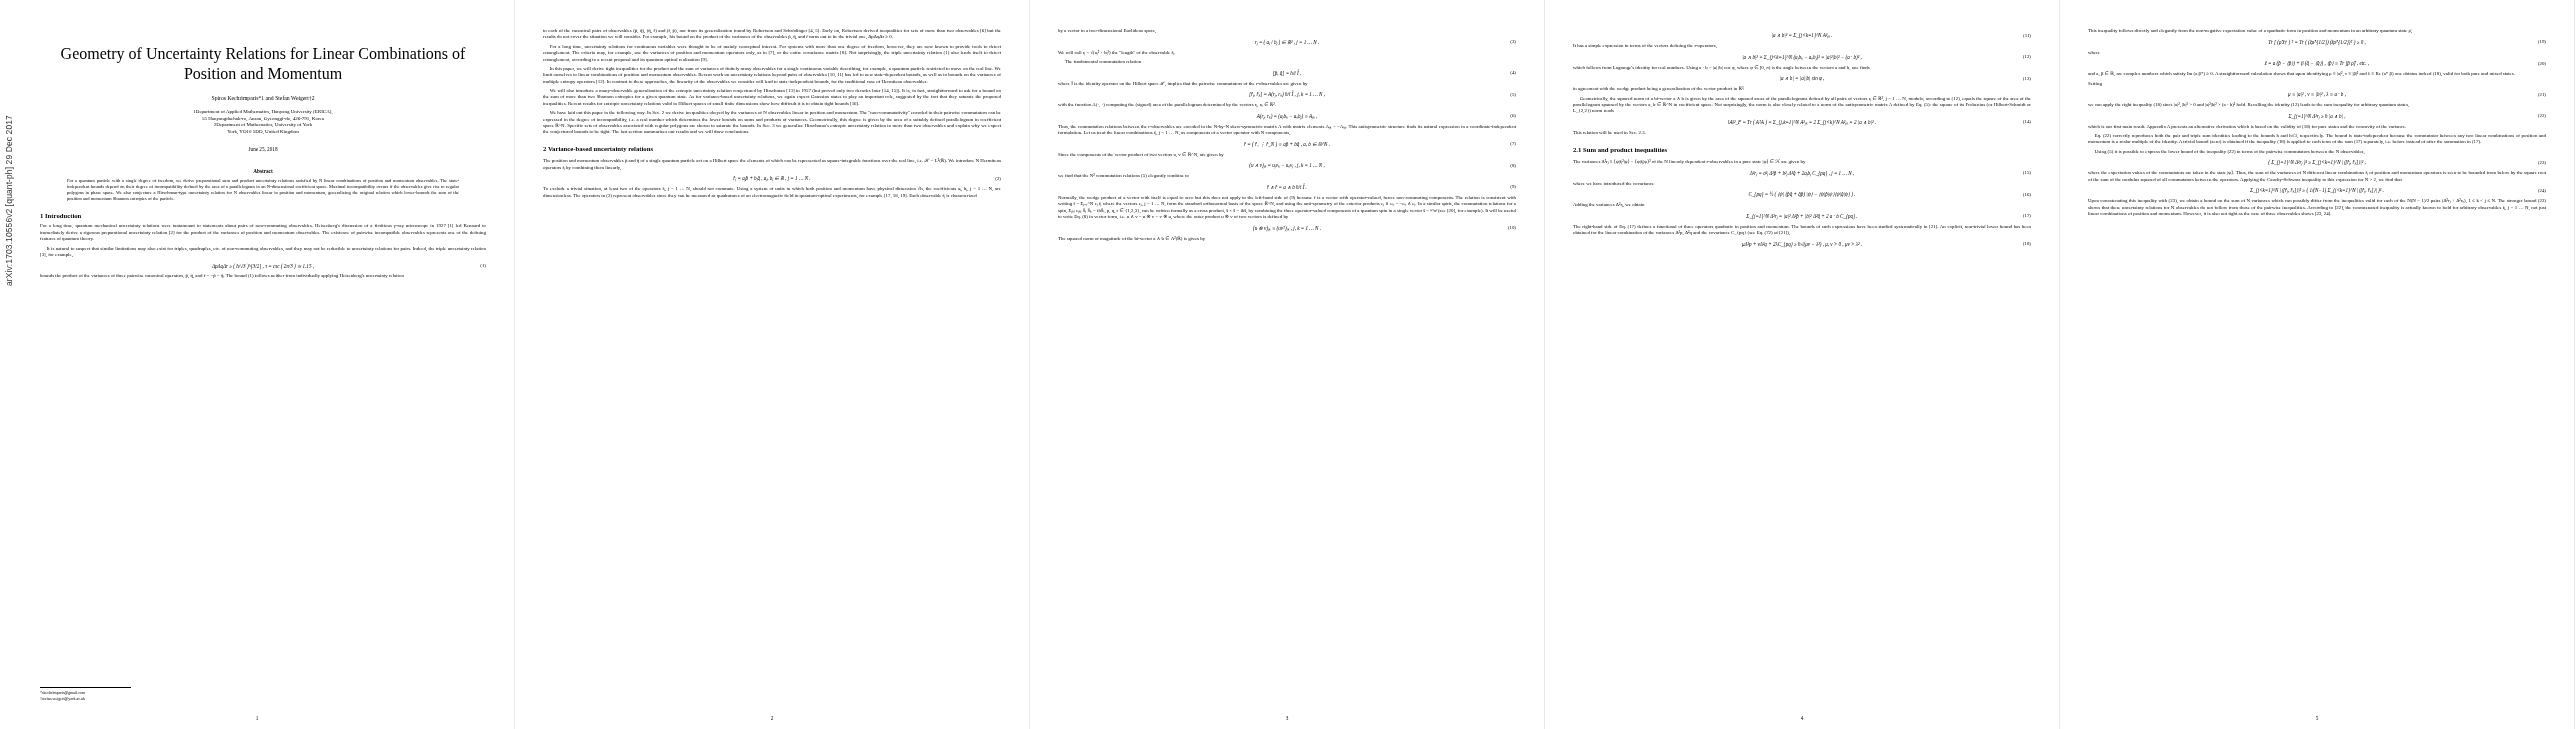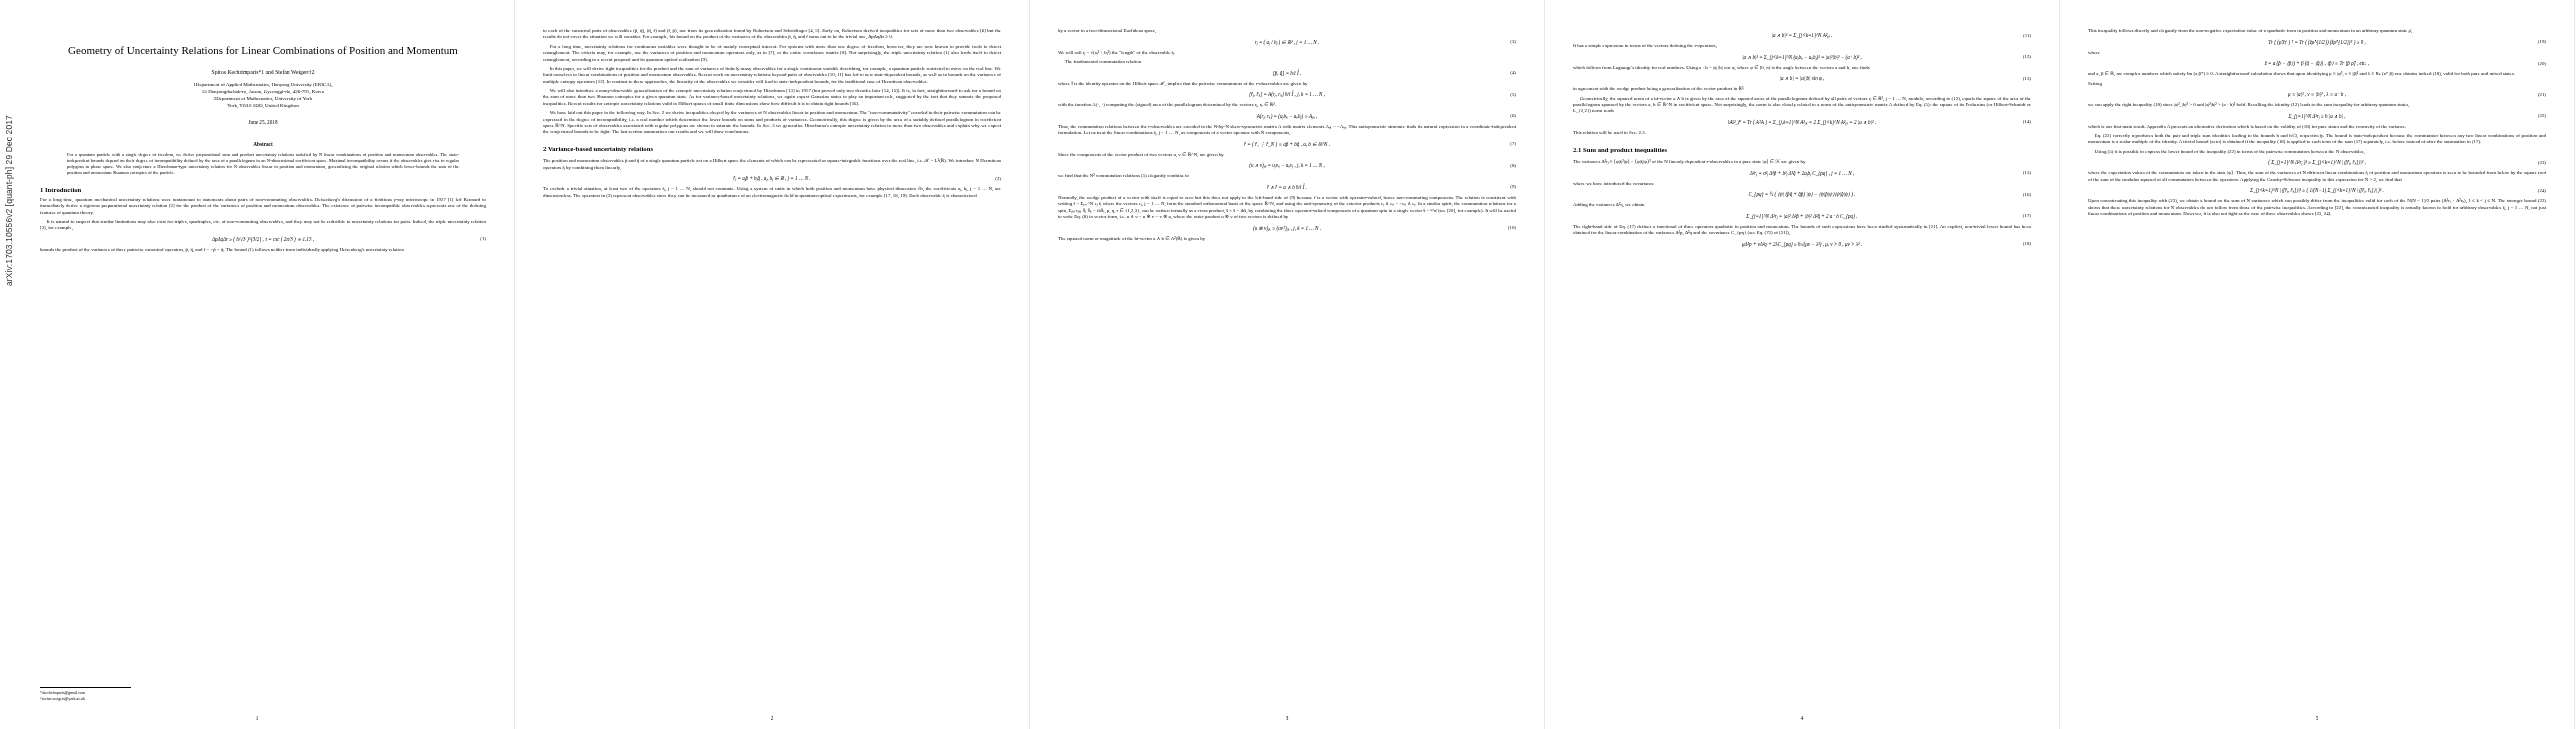--- a/index.html
+++ b/index.html
@@ -15,21 +15,21 @@
     position:relative;
     width:515px;height:729px;
     box-sizing:border-box;
     padding:28px 28px 20.7px 28px;
     border-right:0.6px solid #e9e9e9;
     overflow:hidden;
   }
   .page.first{padding-left:40px;}
   .col{font-size:4.9px;line-height:1.30;text-align:justify;hyphens:auto;}
   .pagenum{position:absolute;bottom:8.5px;left:0;width:100%;text-align:center;font-size:5.2px;}
-  h1.title{font-size:11px;line-height:1.26;text-align:center;font-weight:normal;margin:16px 0 11px 0;}
+  h1.title{font-size:16px;line-height:1.26;text-align:center;font-weight:normal;margin:16px 0 11px 0;}
   .authors{text-align:center;font-size:5.7px;margin:0 0 7.3px 0;}
   .affil{text-align:center;font-size:5px;line-height:1.38;margin:0 0 7.3px 0;}
   .date{text-align:center;font-size:5.2px;margin:9.7px 0 16px 0;}
   .abs-head{text-align:center;font-size:5.2px;font-weight:bold;margin:0 0 4.3px 0;}
   .abstract{font-size:4.6px;line-height:1.32;text-align:justify;margin:0 27px 0 27px;}
   h2.sec{font-size:6.7px;font-weight:bold;margin:9.7px 0 4.3px 0;text-align:left;}
   p{margin:0 0 3px 0;}
   p.ni{text-indent:6.7px;}
   .eq{display:block;text-align:center;margin:4.3px 0 4.3px 0;font-style:italic;font-size:5.1px;position:relative;}
   .eq .tag{position:absolute;right:0;top:50%;transform:translateY(-50%);font-style:normal;font-size:4.9px;}

